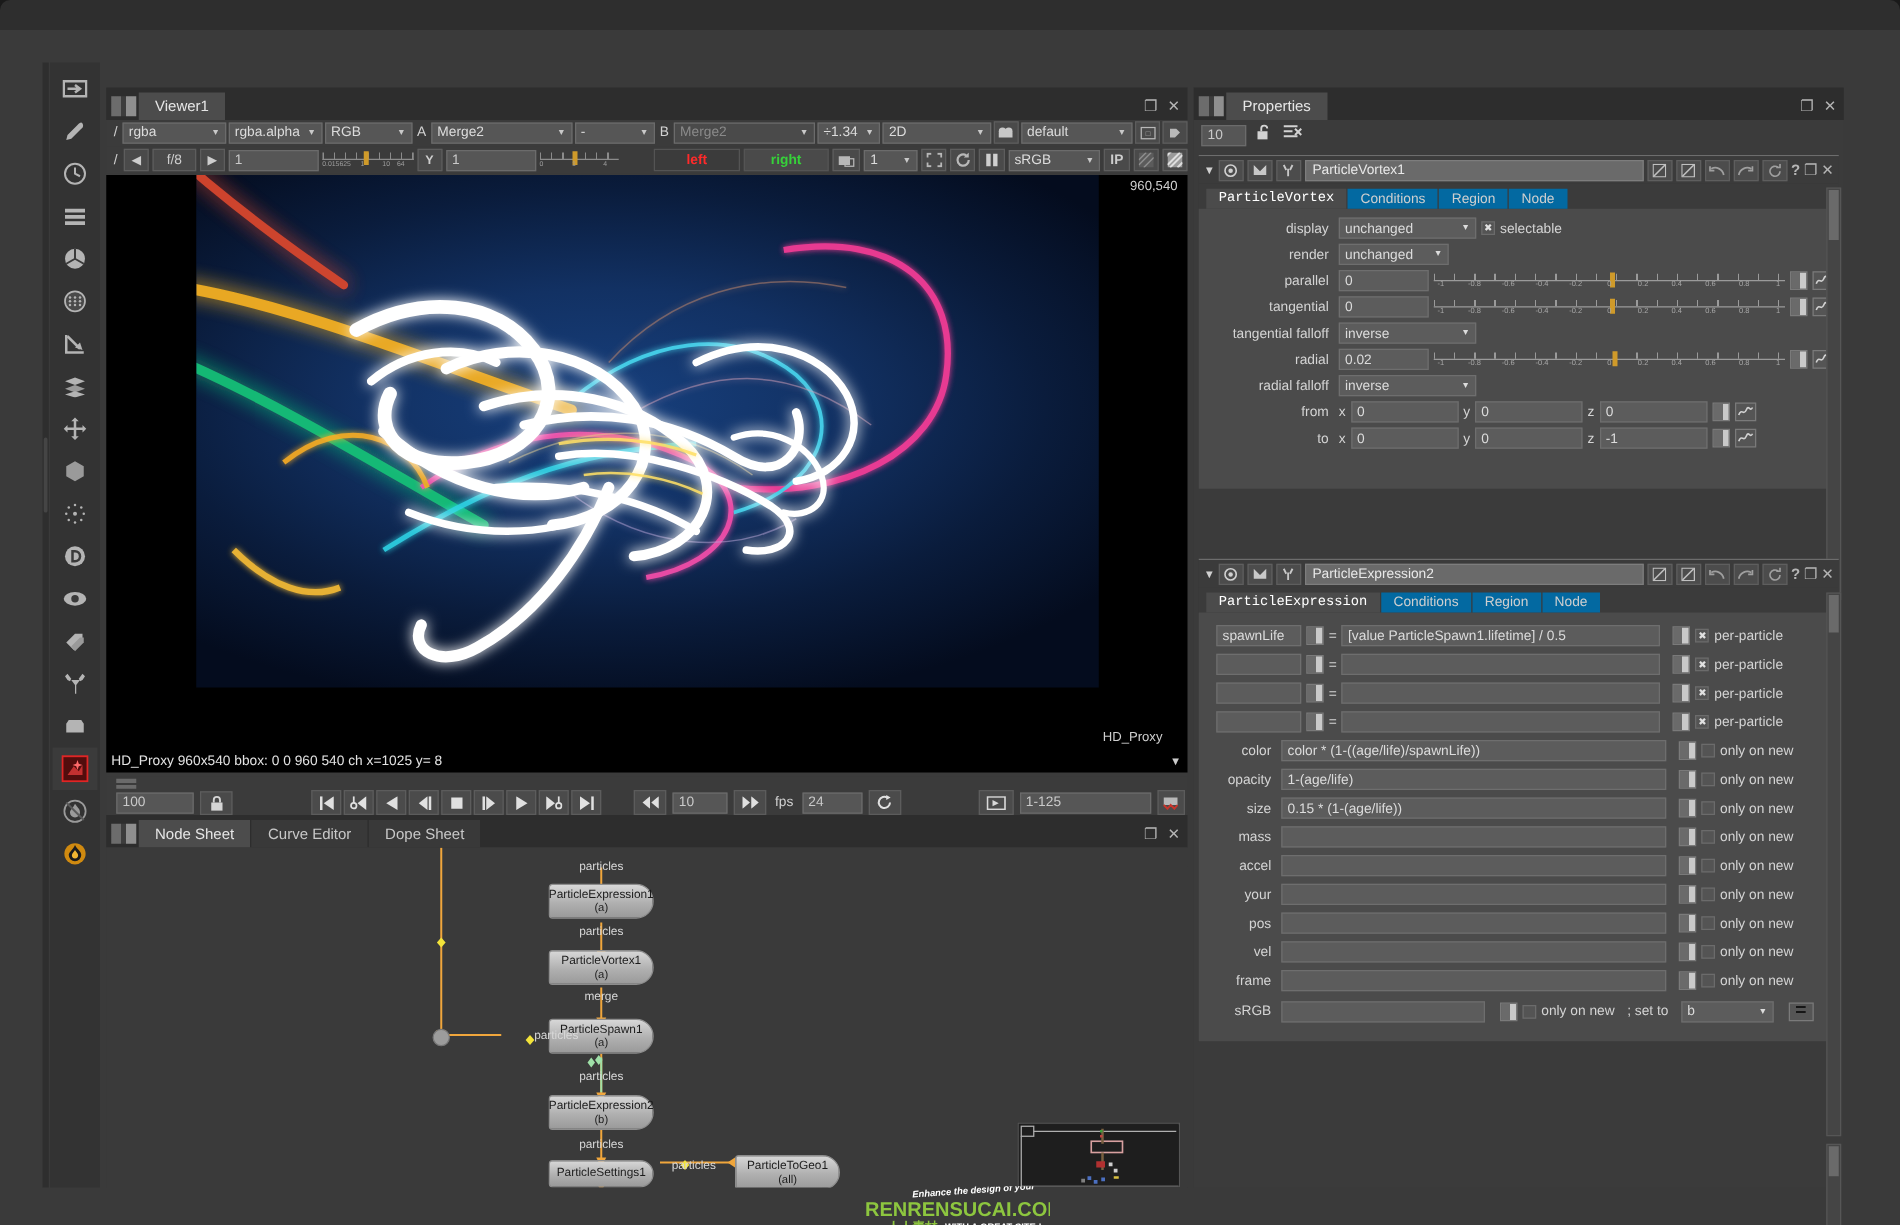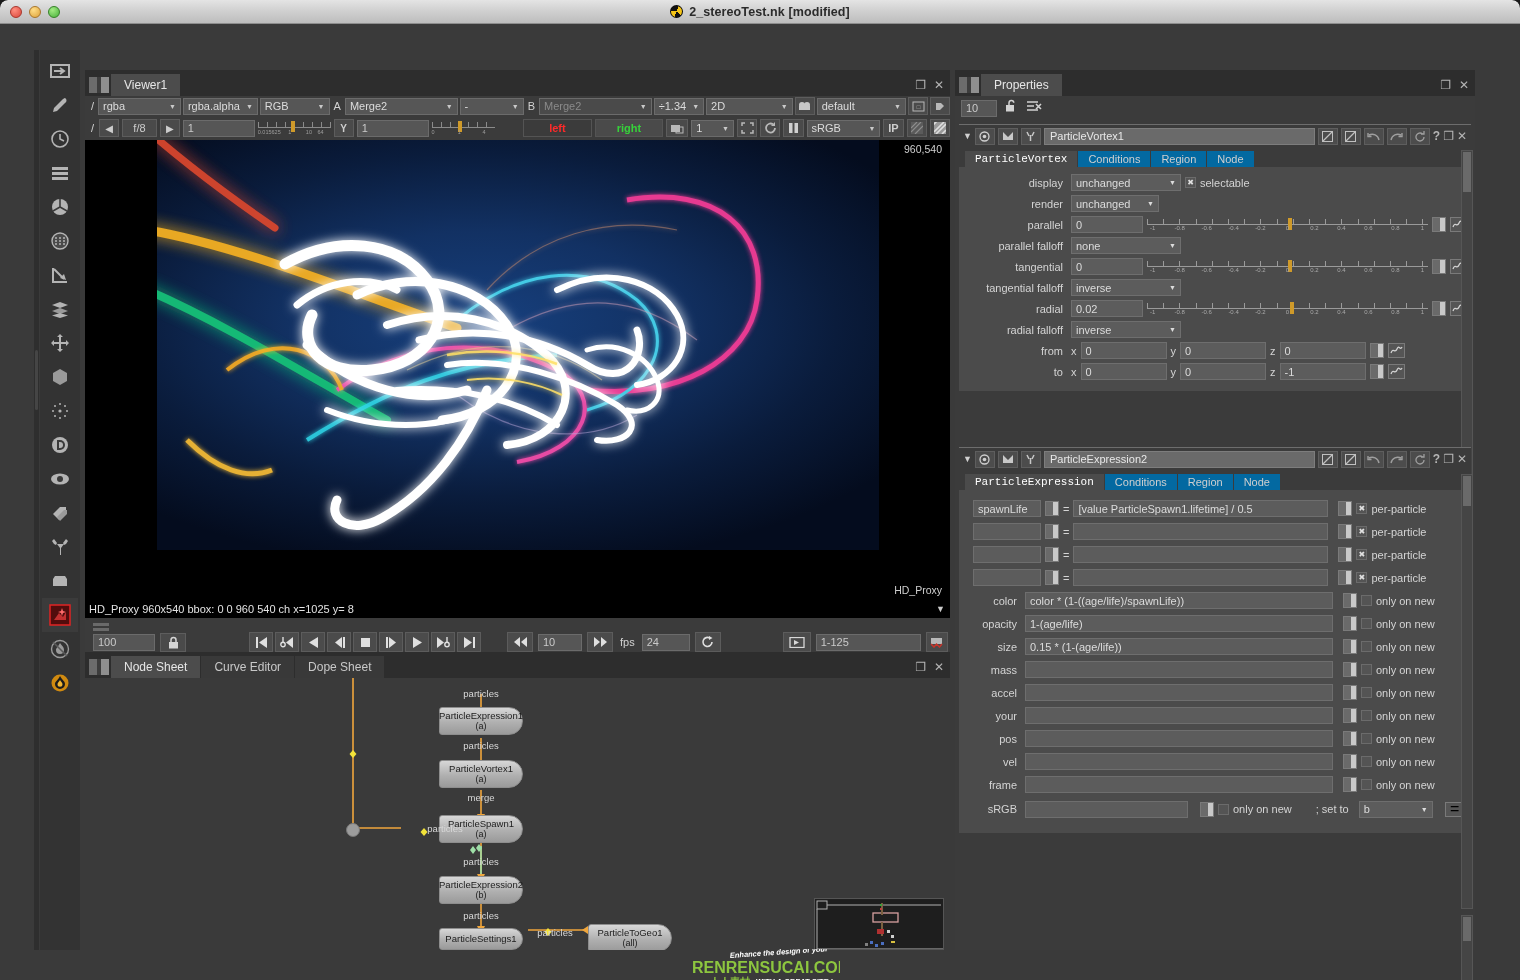--- a/index.html
+++ b/index.html
@@ -201,30 +201,20 @@
   .scrollbar-v { position:absolute; right:2px; width:12px; background:#454545; border:1px solid #565656;}
   .sbthumb { position:absolute; left:1px; right:1px; background:#6a6a6a; }
   .small-label { font-size:11px; color:#d4d4d4; white-space:nowrap;}
   .watermark { position:absolute; left:690px; top:925px; width:150px; height:45px; }
 </style>
 </head>
 <body>
 
 <div class="app">
 
-  <div class="titlebar">
-    <div class="traffic">
-      <div class="tl-btn tl-red"></div>
-      <div class="tl-btn tl-yel"></div>
-      <div class="tl-btn tl-grn"></div>
-    </div>
-    <div class="title-text">
-      <span class="nuke-logo"></span><span>2_stereoTest.nk [modified]</span>
-    </div>
-  </div>
 
   <div class="body-area">
 
     <div class="vsplit"></div>
     <div class="toolbar">
       <div class="tool">
         <svg width="20" height="16" viewBox="0 0 20 16">
             <rect x="1" y="2" width="18" height="12" fill="none" stroke="#b4b4b4" stroke-width="2"></rect>
             <path d="M4 8h9M10 5l4 3-4 3" stroke="#b4b4b4" stroke-width="2" fill="none"></path>
           </svg>
@@ -564,21 +554,21 @@
               <path d="M140 165 C 170 140, 210 135, 240 150" stroke-width="7"></path>
               <path d="M170 270 C 220 290, 280 290, 320 270" stroke-width="6"></path>
             </g>
             <g filter="url(#glowSm)" stroke="#ffe066" fill="none" opacity="0.9">
               <path d="M290 215 C 330 208, 370 212, 400 224" stroke-width="2.5"></path>
               <path d="M310 240 C 345 235, 380 243, 405 255" stroke-width="2"></path>
             </g>
           </svg>
         </div>
         <div class="vc-label" style="right:8px; top:3px;">960,540</div>
-        <div class="vc-label" style="right:8px; bottom:4px;margin-left:24px;">HD_Proxy</div>
+        <div class="vc-label" style="right:20px; bottom:4px;margin-left:24px;">HD_Proxy</div>
       </div>
 
       <div class="status-bar">
         <span>HD_Proxy 960x540 bbox: 0 0 960 540 ch  x=1025 y=   8</span>
         <span class="status-arrow">▼</span>
       </div>
 
       <div class="timeline-block">
         <div class="tabgrip" style="position:absolute;left:4px;top:2px;height:8px;width:16px;background:linear-gradient(to bottom,#6a6a6a 0 3px,#3b3b3b 3px 5px,#6a6a6a 5px 8px)"></div>
         <div class="tl-row1">
@@ -932,27 +922,20 @@
               <div class="snum" style="left:98%">1</div>
             </div>
             <div class="anim-btn"></div>
             <div class="curve-btn">
                 <svg width="13" height="9" viewBox="0 0 13 9">
                   <path d="M1 7C3 1 5 8 7 3s3 2 5 -2" stroke="#d2d2d2" stroke-width="1.3" fill="none"></path>
                 </svg>
               </div>
           </div>
 
-          <div class="prow">
-            <div class="plabel">parallel falloff</div>
-            <div class="pdd" style="width:110px">
-                <span>none</span>
-                <span class="arr">▼</span>
-              </div>
-          </div>
 
           <div class="prow">
             <div class="plabel">tangential</div>
             <div class="pinput" style="width:72px">0</div>
             <div class="pslider">
               <div class="tks"></div>
               <div class="tk"></div>
               <div class="knb" style="left:50%"></div>
               <div class="snum" style="left:2%">-1</div>
               <div class="snum" style="left:11.6%">-0.8</div>
@@ -1213,21 +1196,21 @@
             <div class="chk"></div>
             <span class="small-label">only on new</span>
           </div>
 
           <div class="prow" style="height:26px">
             <div class="plabel" style="width:58px">sRGB</div>
             <div class="pinput" style="width:163px"></div>
             <div class="anim-btn" style="margin-left:8px"></div>
             <div class="chk"></div>
             <span class="small-label">only on new</span>
-            <span class="small-label" style="margin-left:20px">; set to</span>
+            <span class="small-label" style="margin-left:6px">; set to</span>
             <div class="pdd" style="width:74px; margin-left:6px; justify-content:center">
                 <span>b</span>
                 <span class="arr">▼</span>
               </div>
             <div class="curve-btn" style="width:20px;margin-left:8px">=</div>
           </div>
         </div>
       </div>
       <div class="scrollbar-v" style="top:404px; height:435px;">
         <div class="sbthumb" style="top:1px; height:30px;"></div>

